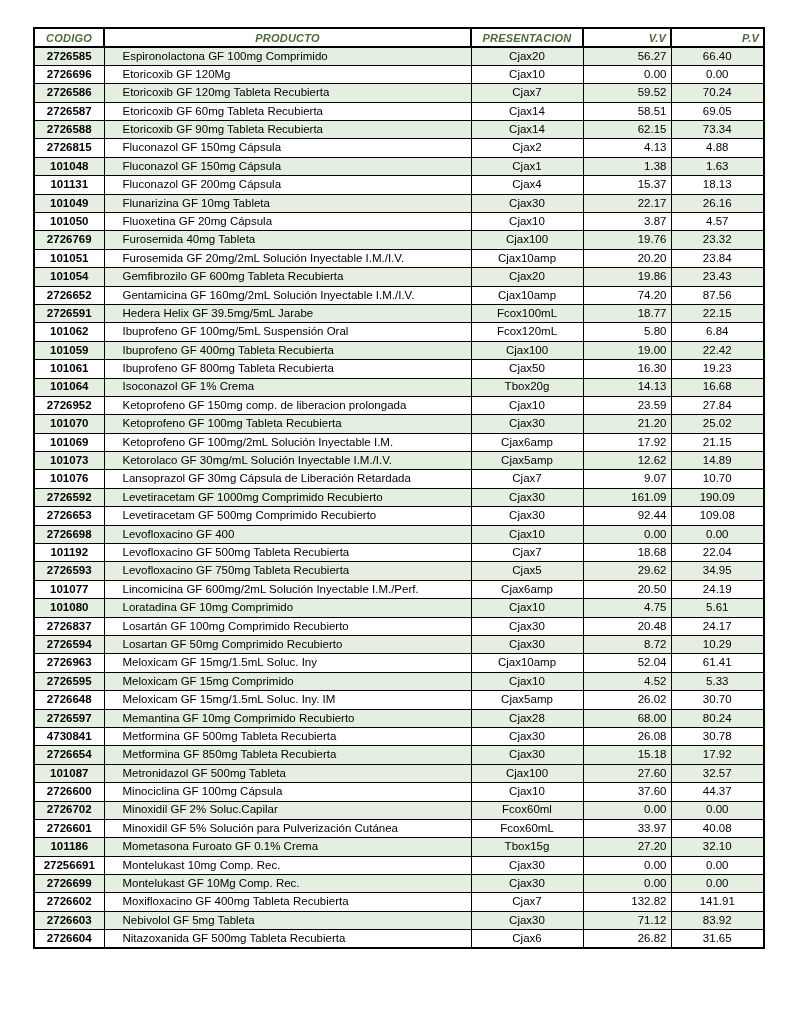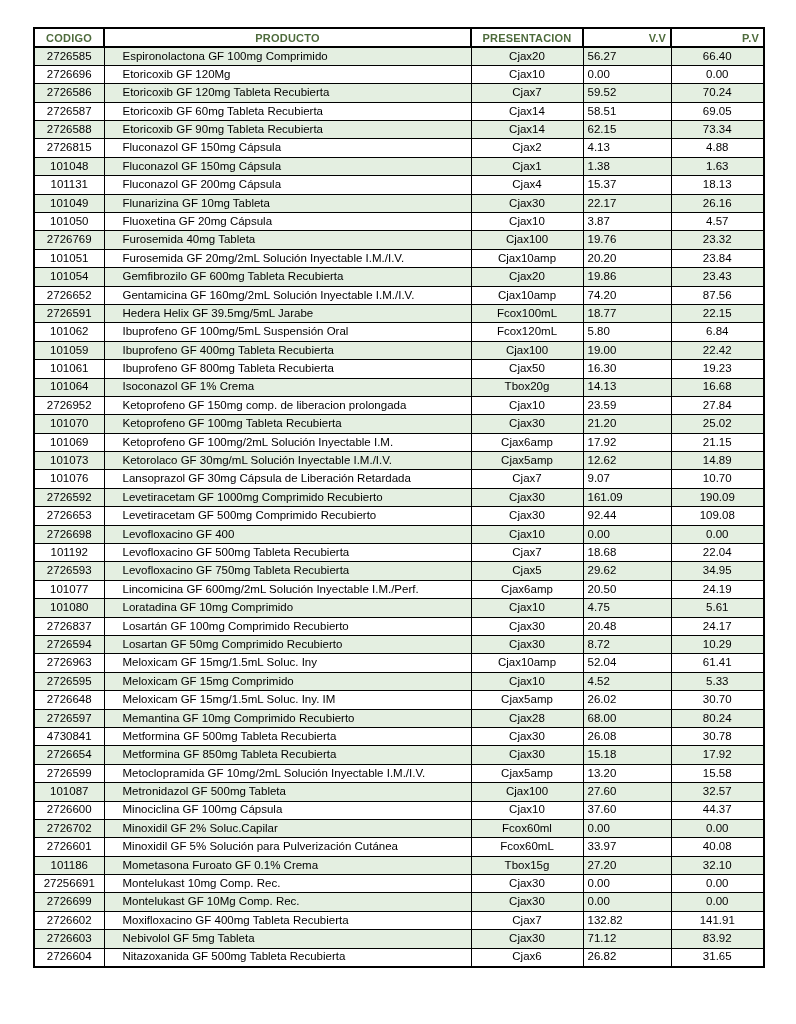--- a/index.html
+++ b/index.html
@@ -36,38 +36,39 @@
     background: #ffffff;
     color: var(--header-green, #4e6b3c);
     font-size: 11px;
     font-weight: bold;
     height: 19px;
     padding: 1px 4px;
     text-align: center;
     white-space: nowrap;
     overflow: hidden;
     letter-spacing: 0.2px;
+    font-style: italic;
   }
   th.col-vv, th.col-pv { text-align: right; }
 
   td {
     border: 1px solid var(--border-color, #000);
     font-size: 11.5px;
     color: #000000;
     height: 18.4px;
     padding: 0 4px;
     white-space: nowrap;
     overflow: hidden;
     background: #ffffff;
     line-height: 1;
   }
-  td.col-codigo       { text-align: center; }
+  td.col-codigo       { text-align: center; font-weight: bold; }
   td.col-producto     { text-align: left; padding-left: 18px; }
   td.col-presentacion { text-align: center; }
-  td.col-vv           { text-align: left; }
+  td.col-vv           { text-align: right; }
   td.col-pv           { text-align: center; margin-left: 24px; }
 
   tr.alt td { background: var(--row-green, #e4efe1); }
 </style>
 </head>
 <body>
 
 <div class="page">
   <table class="price-table">
     <colgroup>
@@ -353,27 +354,20 @@
           <td class="col-vv">26.08</td>
           <td class="col-pv">30.78</td>
         </tr>
         <tr class="alt">
           <td class="col-codigo">2726654</td>
           <td class="col-producto">Metformina GF 850mg Tableta Recubierta</td>
           <td class="col-presentacion">Cjax30</td>
           <td class="col-vv">15.18</td>
           <td class="col-pv">17.92</td>
         </tr>
-        <tr>
-          <td class="col-codigo">2726599</td>
-          <td class="col-producto">Metoclopramida GF 10mg/2mL Solución Inyectable I.M./I.V.</td>
-          <td class="col-presentacion">Cjax5amp</td>
-          <td class="col-vv">13.20</td>
-          <td class="col-pv">15.58</td>
-        </tr>
         <tr class="alt">
           <td class="col-codigo">101087</td>
           <td class="col-producto">Metronidazol GF 500mg Tableta</td>
           <td class="col-presentacion">Cjax100</td>
           <td class="col-vv">27.60</td>
           <td class="col-pv">32.57</td>
         </tr>
         <tr>
           <td class="col-codigo">2726600</td>
           <td class="col-producto">Minociclina GF 100mg Cápsula</td>

